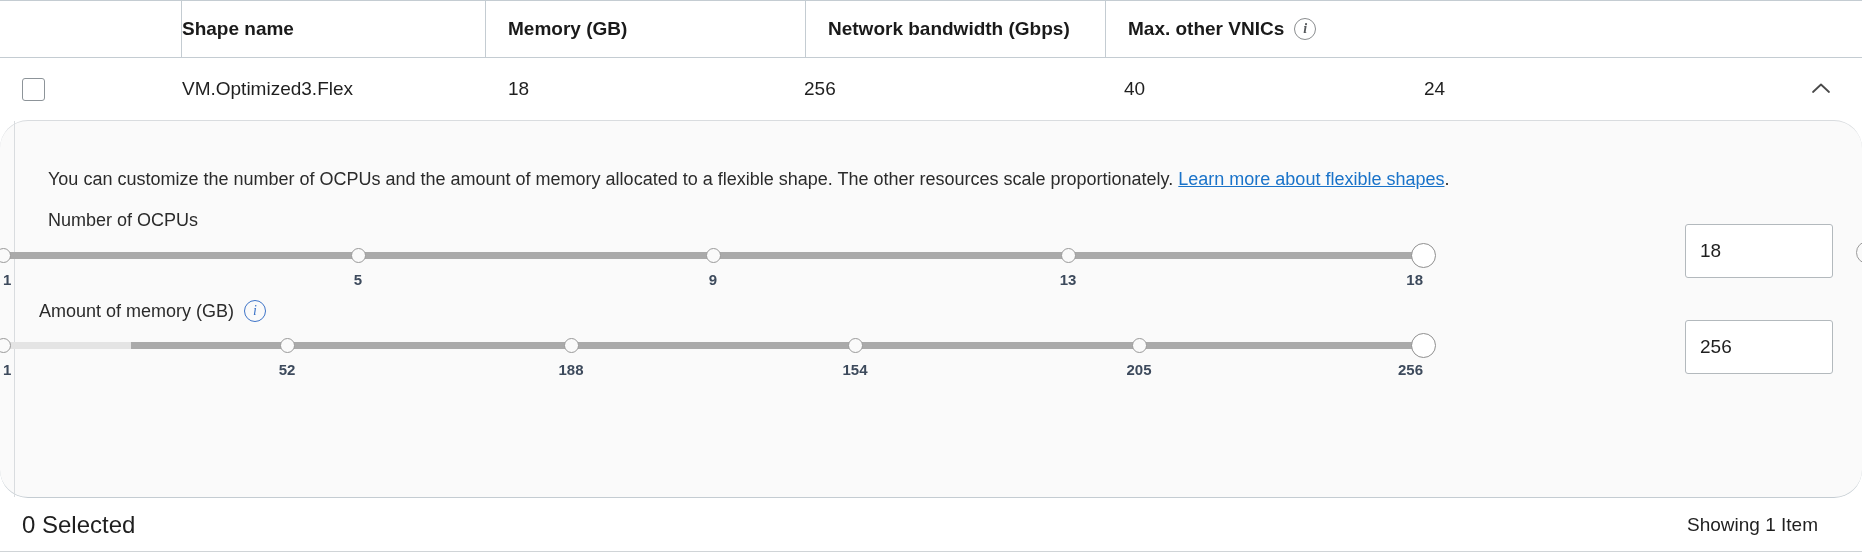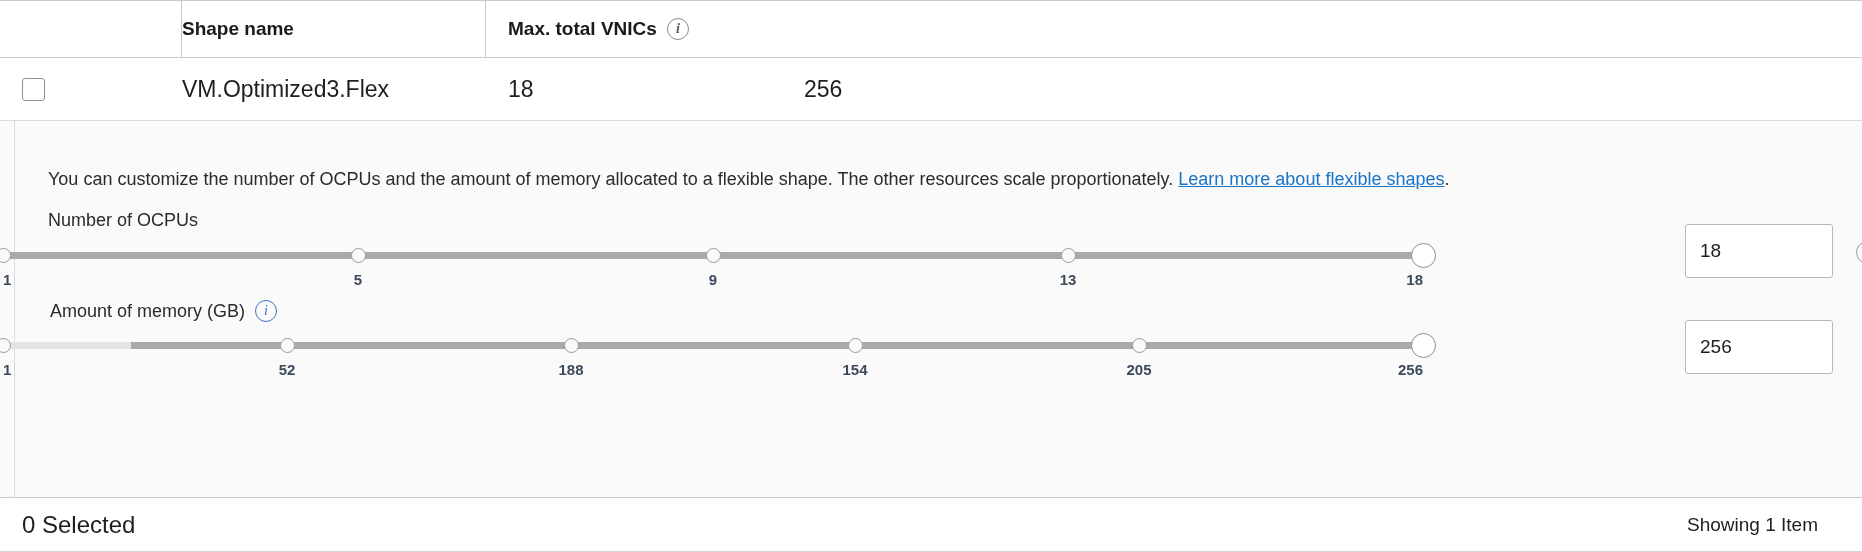--- a/index.html
+++ b/index.html
@@ -80,21 +80,21 @@
     height: 62px;
     display: flex;
     align-items: center;
     box-sizing: border-box;
     background: #ffffff;
   }
   .td {
     height: 62px;
     display: flex;
     align-items: center;
-    font-size: 23px;
+    font-size: 19px;
     color: #1f1f1f;
     box-sizing: border-box;
   }
   .td-check { width: 182px; padding-left: 22px; }
   .td-shape { width: 304px; padding-left: 0; }
   .td-ocpu  { width: 296px; padding-left: 22px; }
   .td-mem   { width: 320px; padding-left: 22px; }
   .td-net   { width: 300px; padding-left: 22px; }
   .td-vnic  { width: 460px; padding-left: 22px; position: relative; }
 
@@ -118,20 +118,21 @@
   
   .panel {
     position: absolute;
     left: 0; top: 120px;
     width: 1862px;
     height: 378px;
     background: #fafafa;
     border-top: 1px solid #d9dcdf;
     border-bottom: 1px solid #c4ccd2;
     box-sizing: border-box;
+    border-radius: 28px;
   }
   .panel-inner {
     position: absolute;
     left: 14px; top: 0;
     right: 0; bottom: 0;
     border-left: 1px solid #d9dcdf;
   }
 
   .desc {
     position: absolute;
@@ -148,21 +149,21 @@
 
   .field-label {
     position: absolute;
     font-size: 18px;
     color: #2b2b2b;
     display: flex;
     align-items: center;
     white-space: nowrap;
   }
   #ocpu-label { left: 33px; top: 89px; }
-  #mem-label  { left: 35px; top: 179px; }
+  #mem-label  { left: 24px; top: 179px; }
 
   
   .slider-wrap {
     position: absolute;
     height: 26px;
   }
   #ocpu-slider { left: -12px; top: 120px; width: 1420px; }
   #mem-slider  { left: -12px; top: 210px; width: 1420px; }
 
   .track {
@@ -287,33 +288,48 @@
 
 <div id="page">
 
   <div class="top-nub"></div>
 
   <div class="tbl-head">
     <div class="th th-check"></div>
     <div class="th th-shape">
       <span class="lbl">Shape name</span>
     </div>
+    <div class="th th-mem">
+      <span>Memory (GB)</span>
+    </div>
+    <div class="th th-net">
+      <span>Network bandwidth (Gbps)</span>
+    </div>
     <div class="th th-vnic">
-      <span>Max. total VNICs</span>
+      <span>Max. other VNICs</span>
       <span class="info-icon">i</span>
     </div>
   </div>
 
   <div class="tbl-row">
     <div class="td td-check">
       <div class="checkbox"></div>
     </div>
     <div class="td td-shape">VM.Optimized3.Flex</div>
     <div class="td td-ocpu">18</div>
     <div class="td td-mem">256</div>
+    <div class="td td-net">40</div>
+    <div class="td td-vnic">
+      <span>24</span>
+      <span class="chevron-up">
+        <svg width="26" height="26" viewBox="0 0 26 26" aria-hidden="true">
+          <path d="M5 16 L13 8.5 L21 16" fill="none" stroke="#4a4a4a" stroke-width="1.8" stroke-linecap="round" stroke-linejoin="round"></path>
+        </svg>
+      </span>
+    </div>
   </div>
 
   <div class="panel">
     <div class="panel-inner">
 
       <div class="desc">
         <span>You can customize the number of OCPUs and the amount of memory allocated to a flexible shape. The other resources scale proportionately. </span><a href="#">Learn more about flexible shapes</a><span>.</span>
       </div>
 
       <div class="field-label" id="ocpu-label">

